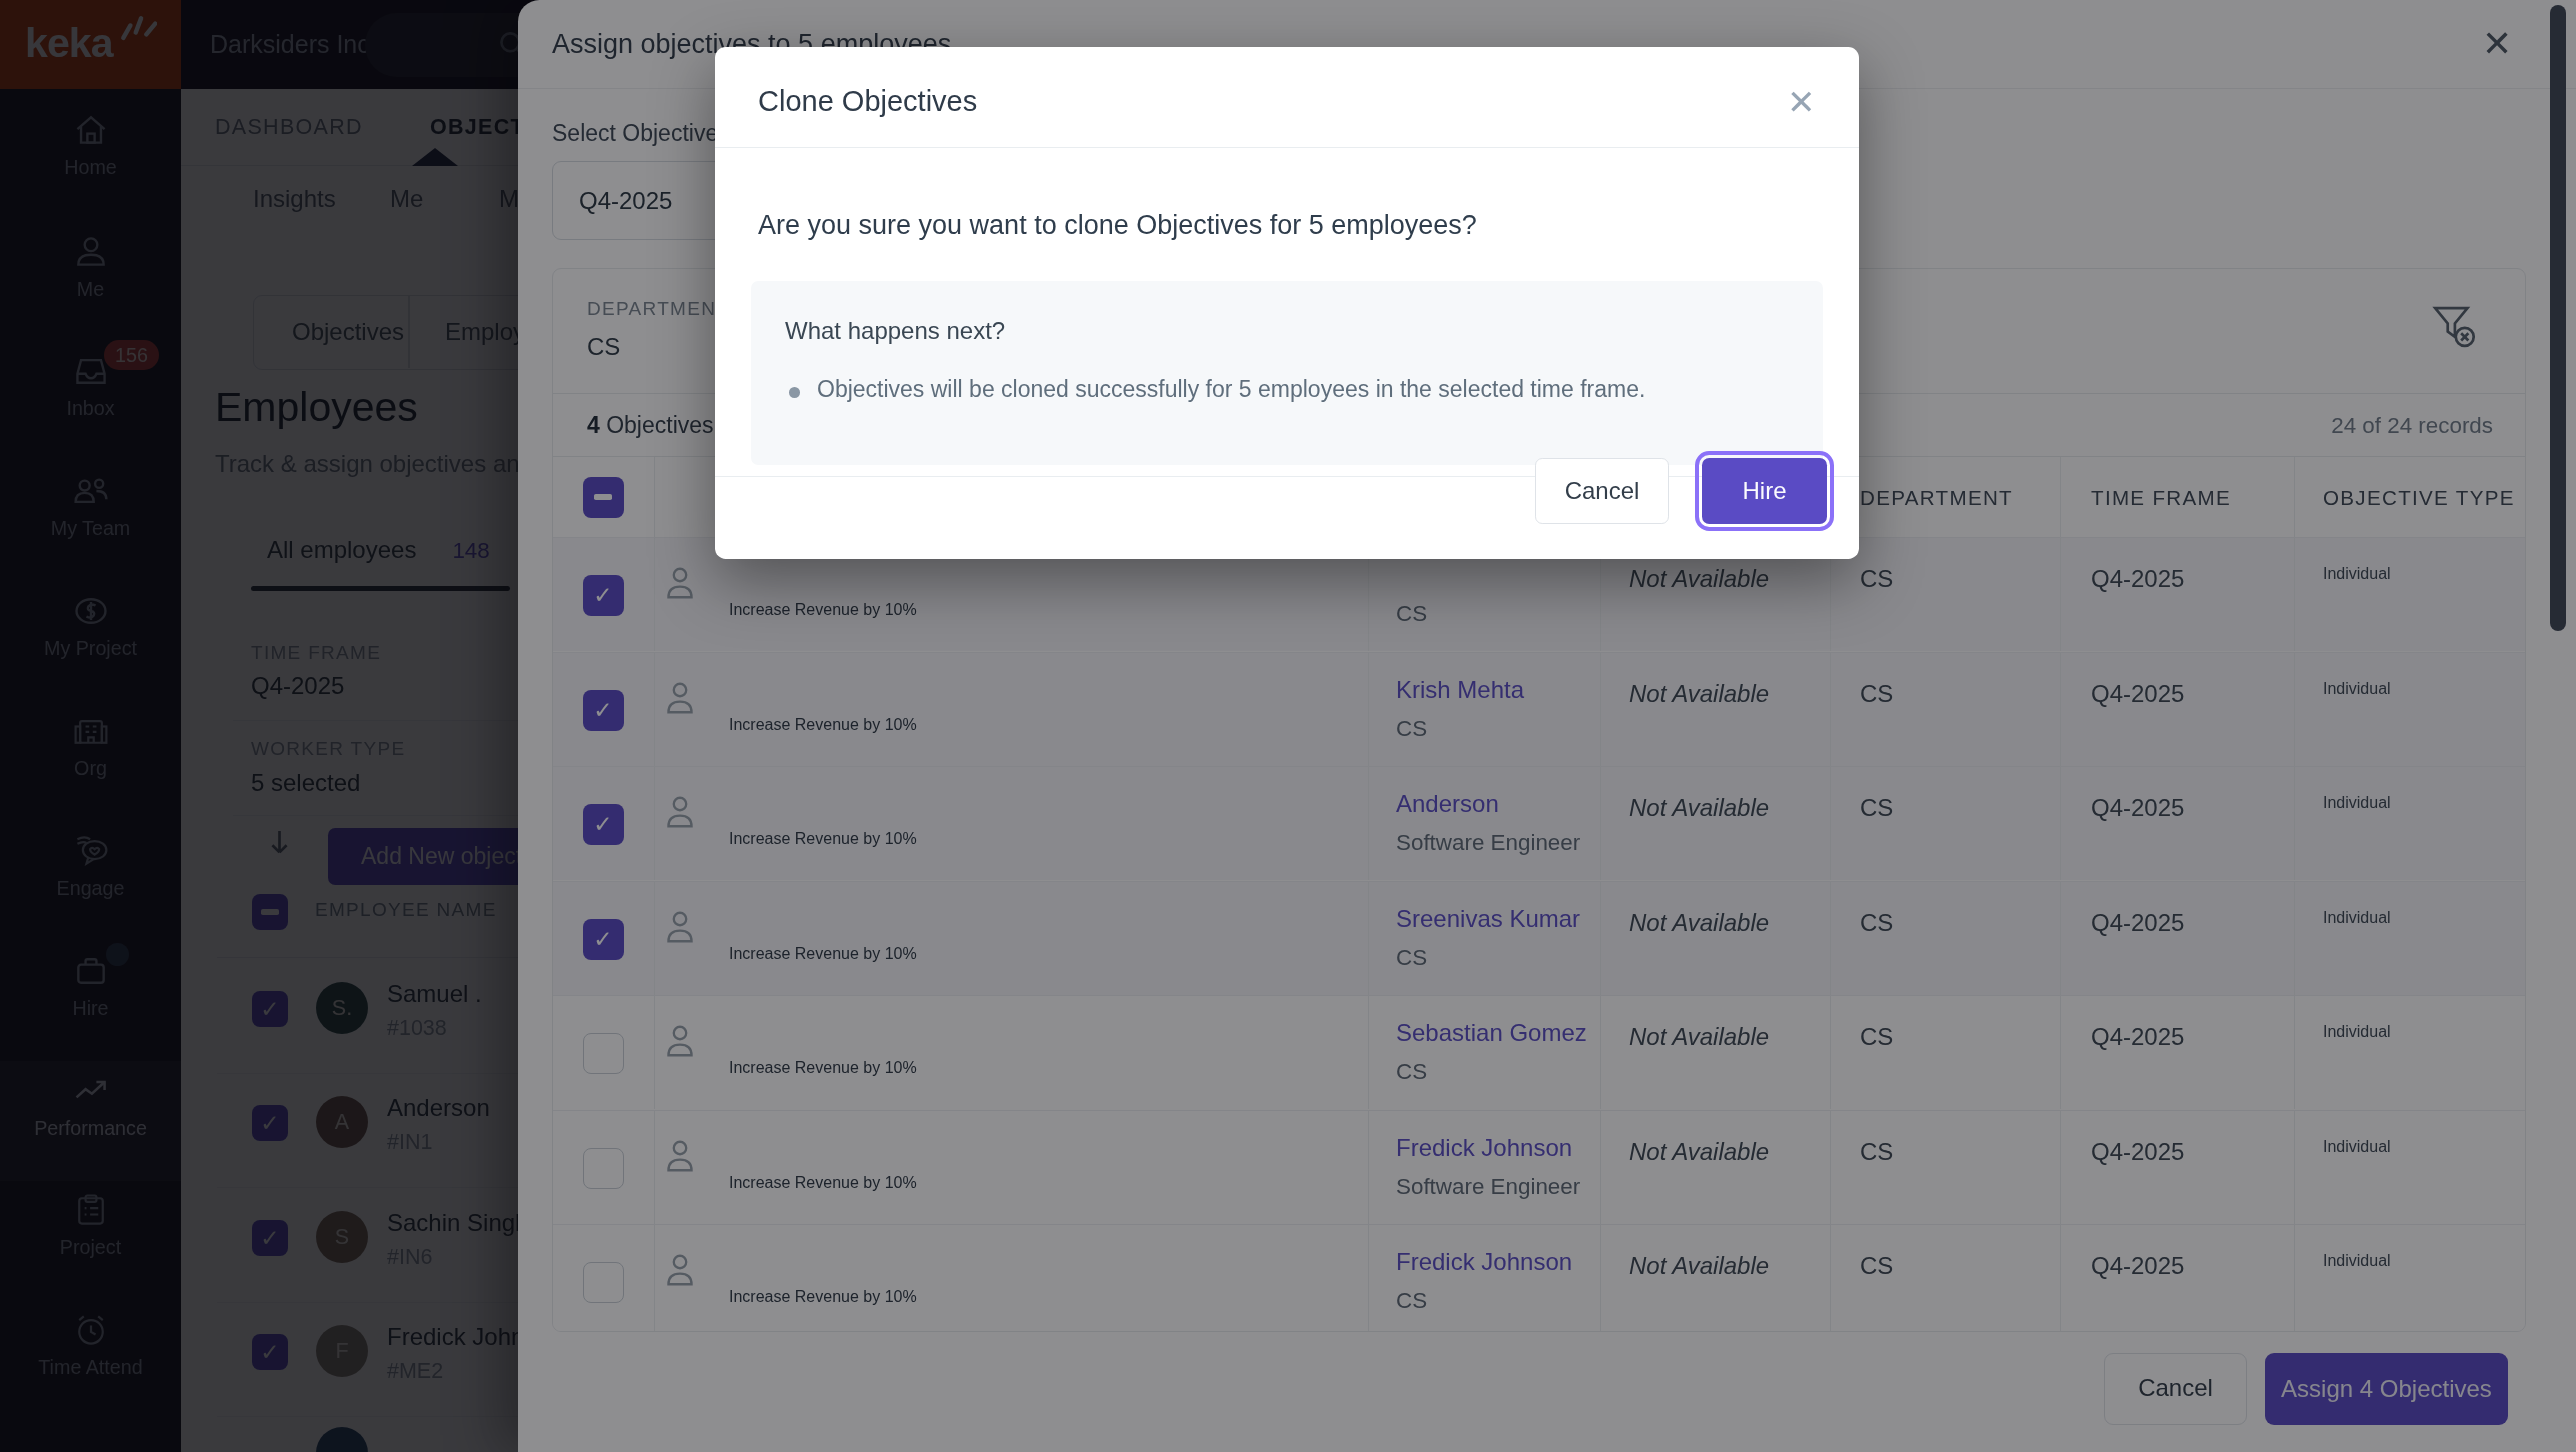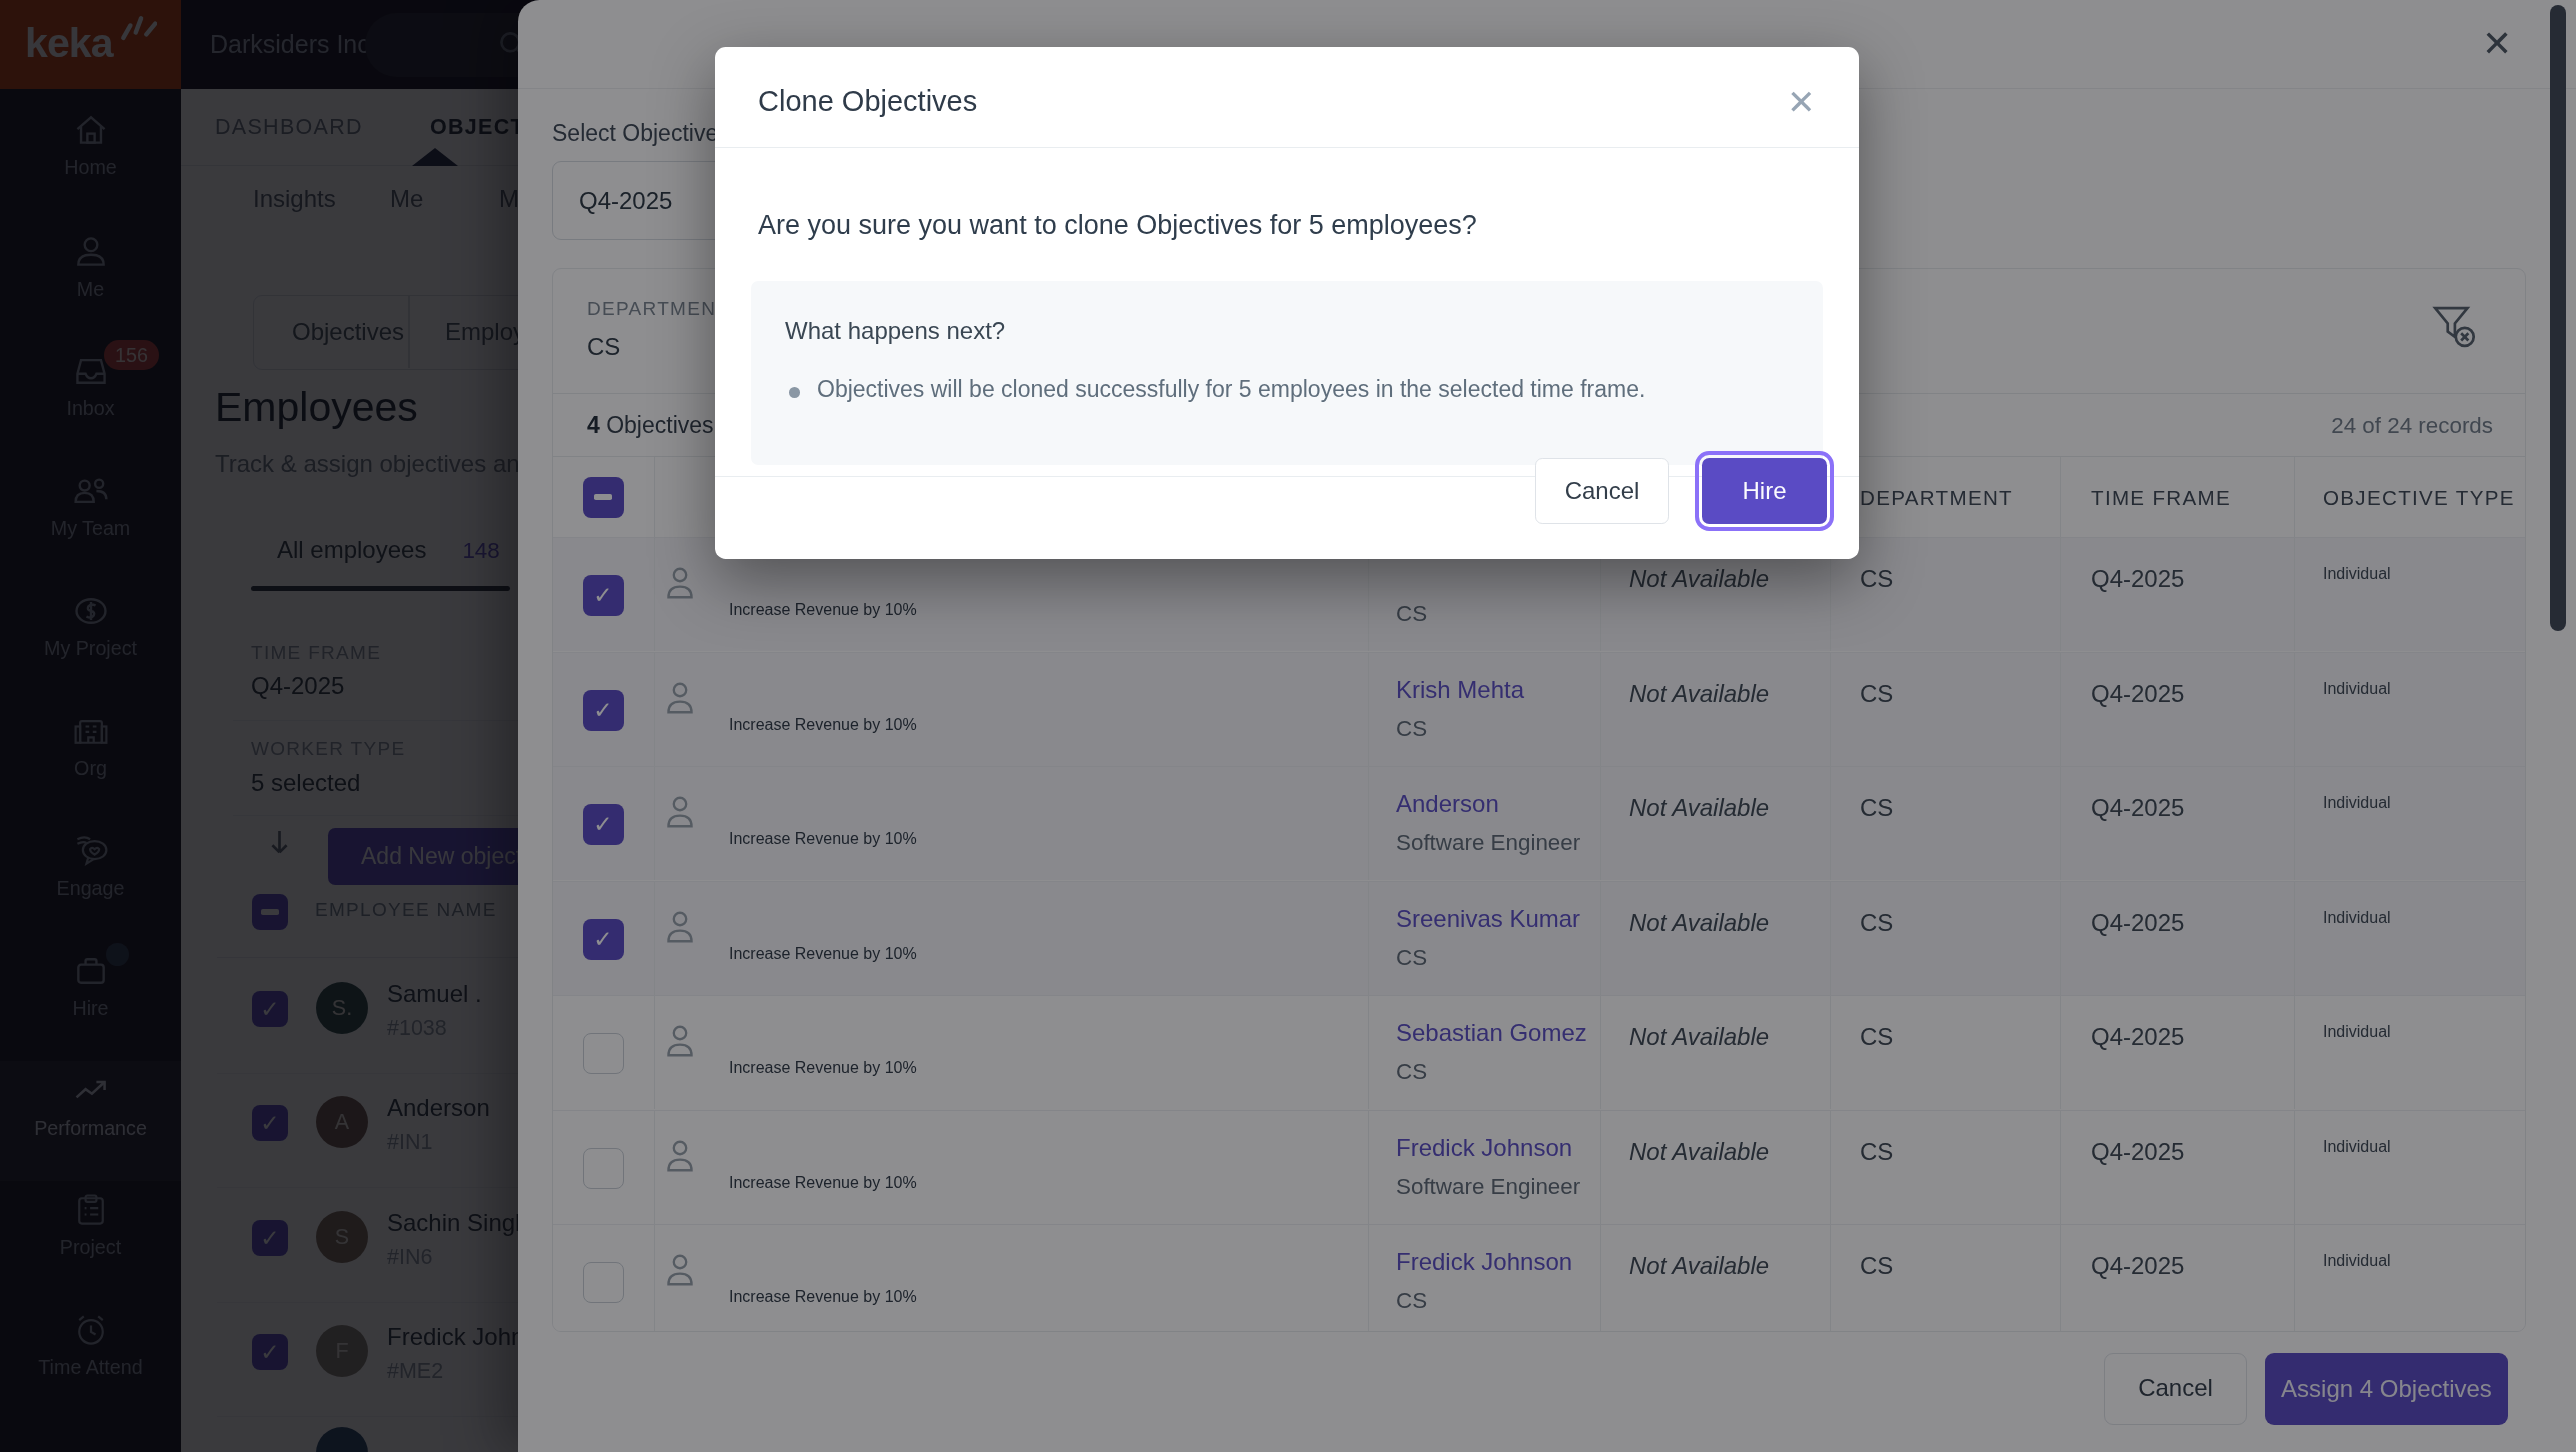--- a/index.html
+++ b/index.html
@@ -29,21 +29,21 @@
   #tabbar { left:0; top:0; width:644px; height:77px; background:#FFFFFF; border-bottom:0.9px solid #E4E7EB; }
   .wtab { position:absolute; top:0; height:77px; line-height:77px; font-size:21.5px; letter-spacing:1.3px; color:#6A7480; }
   .wtab.active { color:#222D3A; font-weight:700; }
   #tab-tri { left:231px; top:59px; width:0; height:0; border-left:23px solid transparent; border-right:23px solid transparent; border-bottom:18px solid #202A44; }
   .subnav-item { position:absolute; top:77px; height:66px; line-height:66px; font-size:24px; color:#525D69; }
   #seg { left:72px; top:206px; width:331px; height:75px; border:1.8px solid #D9DEE3; border-radius:9px; }
   #seg .divider { position:absolute; left:154px; top:0; width:1.8px; height:72px; background:#D9DEE3; }
   .seg-lb { position:absolute; top:0; height:72px; line-height:72px; font-size:24px; color:#49545F; }
   #h1 { left:34px; top:295px; font-size:41px; font-weight:400; color:#1B2631; }
   #h1sub { left:34px; top:361px; font-size:24px; color:#6C7682; white-space:nowrap; }
-  #alltab { left:96px; top:447px; font-size:24px; color:#333E49; }
+  #alltab { left:86px; top:447px; font-size:24px; color:#333E49; }
   #alltab b { color:#5F4FC8; font-weight:400; font-size:22.4px; margin-left:36px; }
   #alltab-bar { left:70px; top:497px; width:259px; height:4.5px; background:#28303C; border-radius:2.7px; }
   .flt-lb { position:absolute; left:70px; font-size:19px; letter-spacing:1.3px; color:#87919C; }
   .flt-v { position:absolute; left:70px; font-size:24px; color:#2C3742; }
   .hline { position:absolute; left:52px; width:295px; height:0.9px; background:#EDF0F3; }
   #sorticon { left:79px; top:735px; }
   #addbtn { left:147px; top:739px; width:268px; height:57px; background:#5A4BC4; border-radius:7.2px; color:#F4F3FB; font-size:23px; text-align:center; line-height:57px; white-space:nowrap; overflow:hidden; }
   .cb { display:flex; align-items:center; justify-content:center; border-radius:8px; }
   .cb.on { background:#5A4BC4; }
   .cb.on::after { content:"\2713"; color:#fff; font-size:23px; font-weight:700; }
@@ -297,20 +297,21 @@
     </div>
     <div>
       <div class="avatar" style="top:1338px;background:#274768"></div>
     </div>
   </div>
 
   <div id="overlayA" class="abs"></div>
 
   <div id="sheet" class="abs">
     <div id="sheet-head" class="abs">
+      <div id="sheet-title" class="abs">Assign objectives to 5 employees</div>
       <div id="sheet-close" class="abs">✕</div>
     </div>
 
     <div id="sel-lb" class="abs">Select Objective</div>
     <div id="sel-box" class="abs"></div>
     <div id="sel-val" class="abs">Q4-2025</div>
 
     <div id="tpanel" class="abs">
       <div id="tp-filter" class="abs">
         <span id="tp-dep-lb" class="abs">DEPARTMENT</span>

